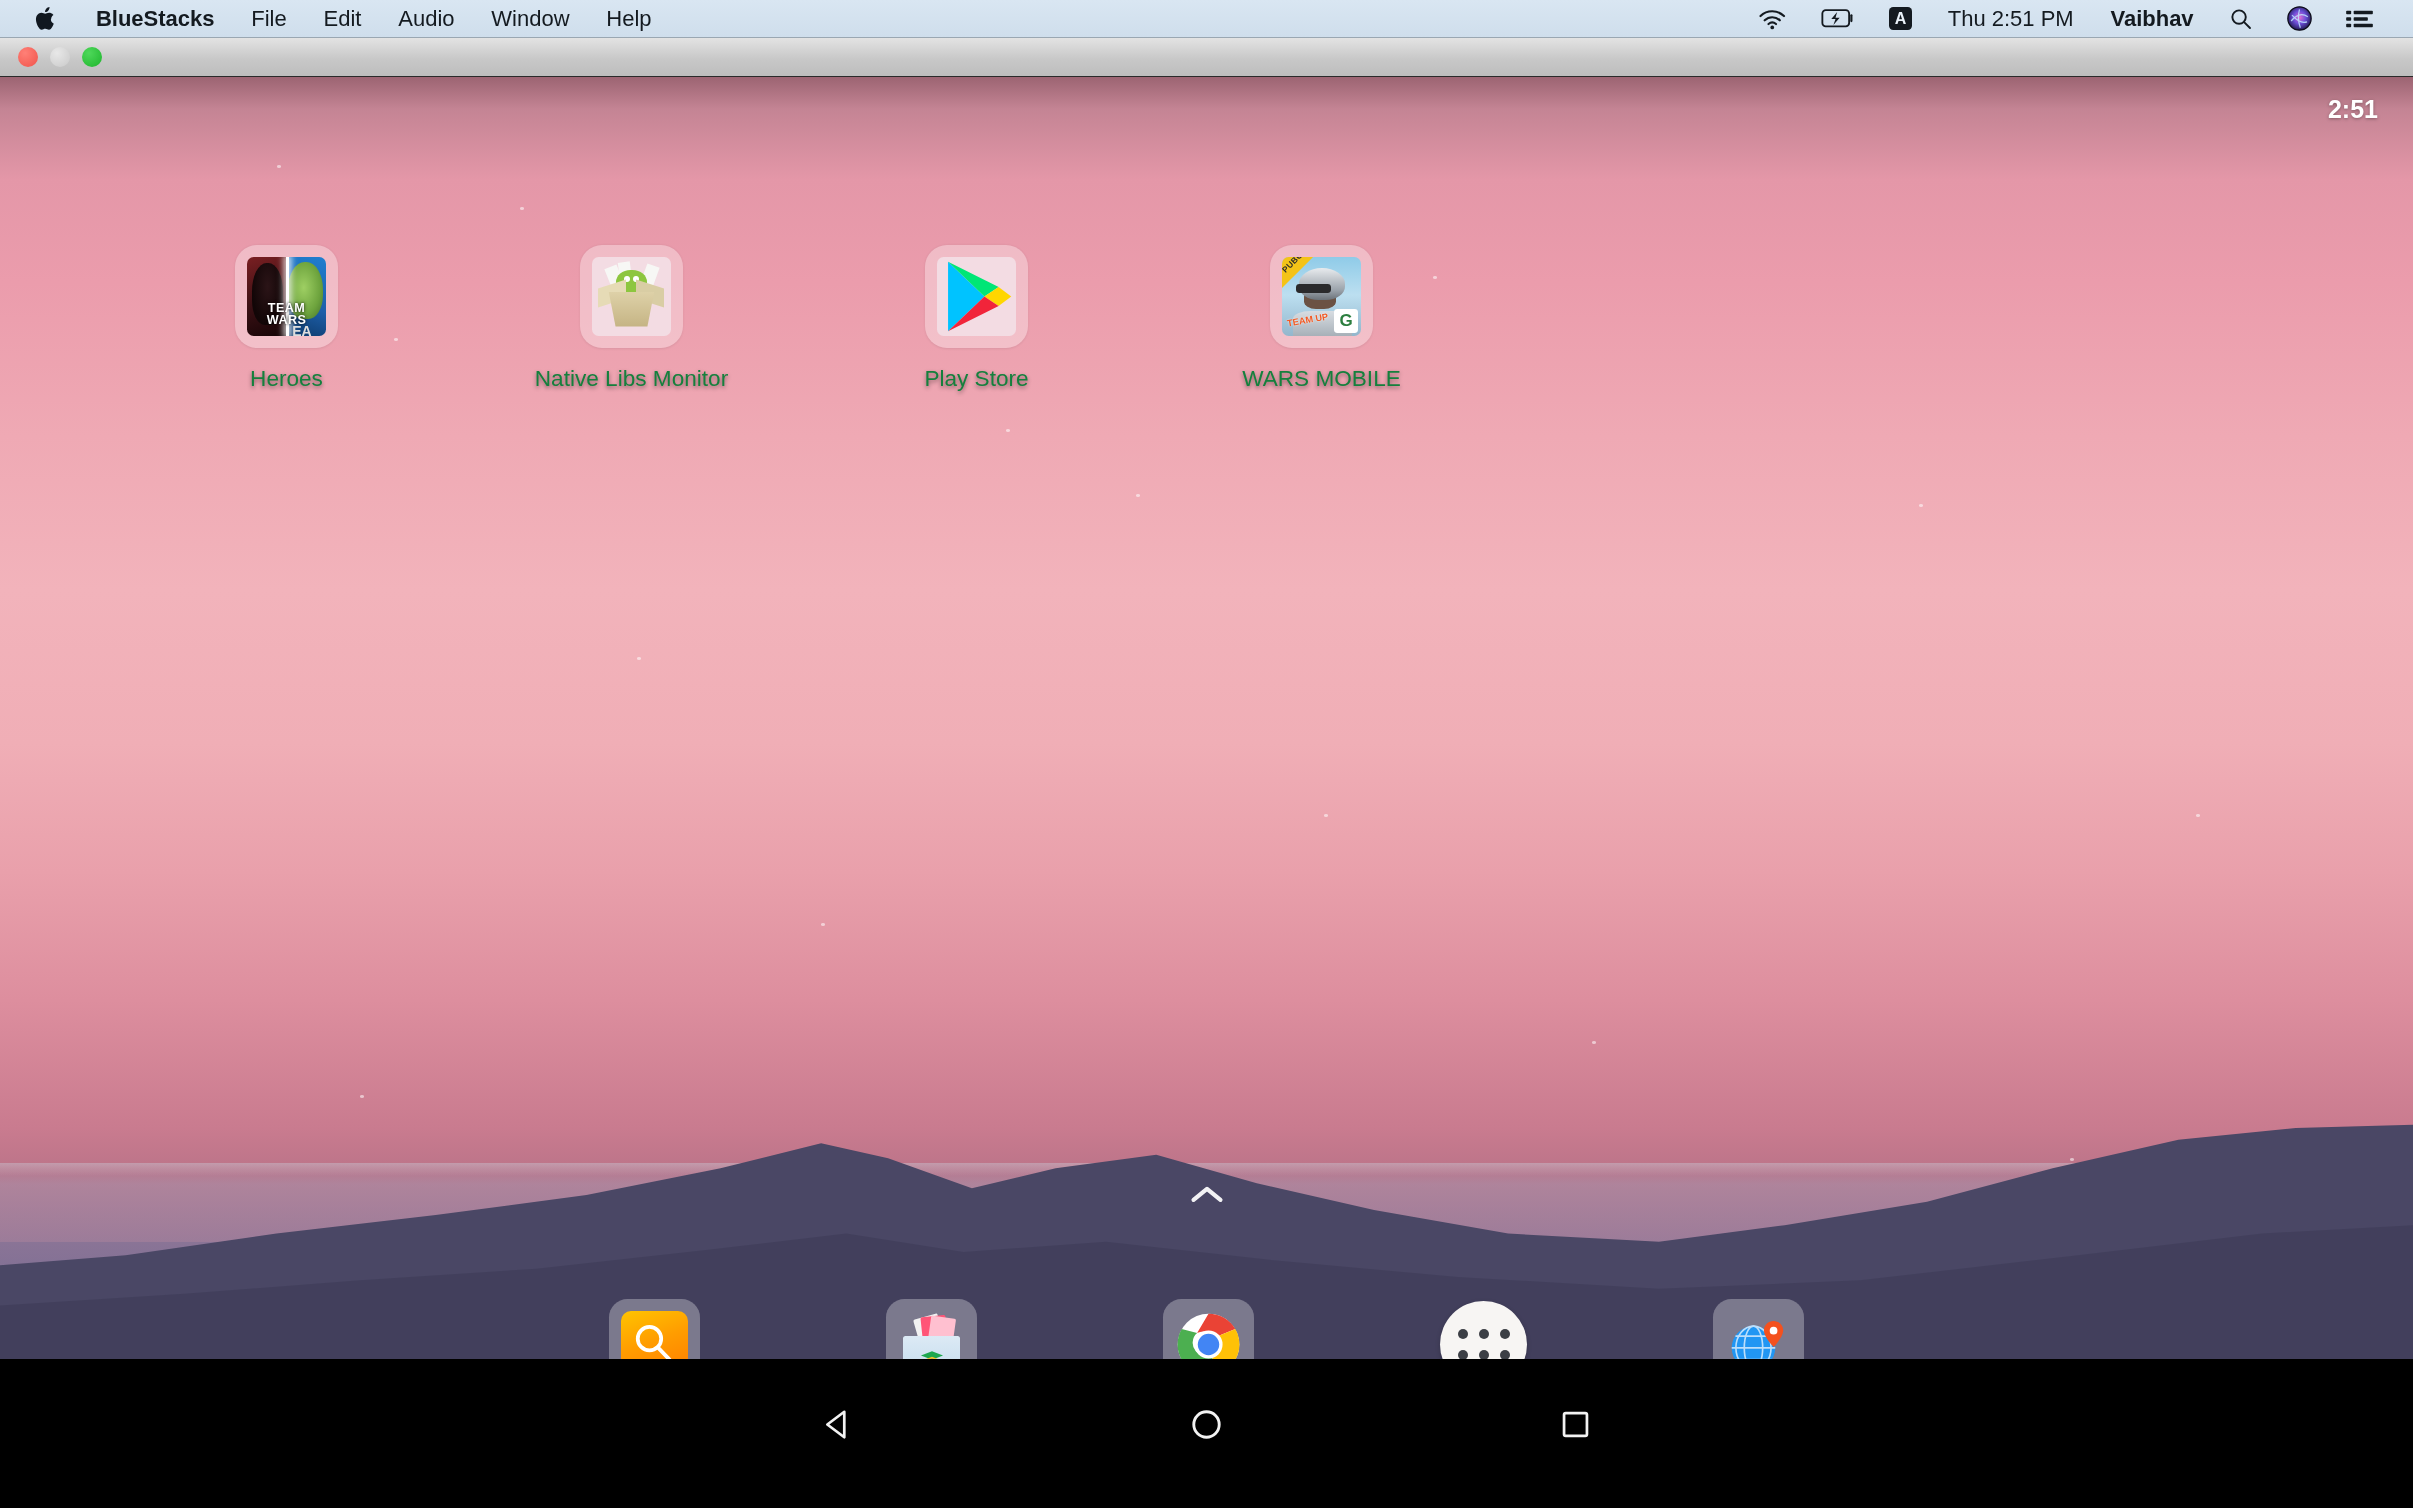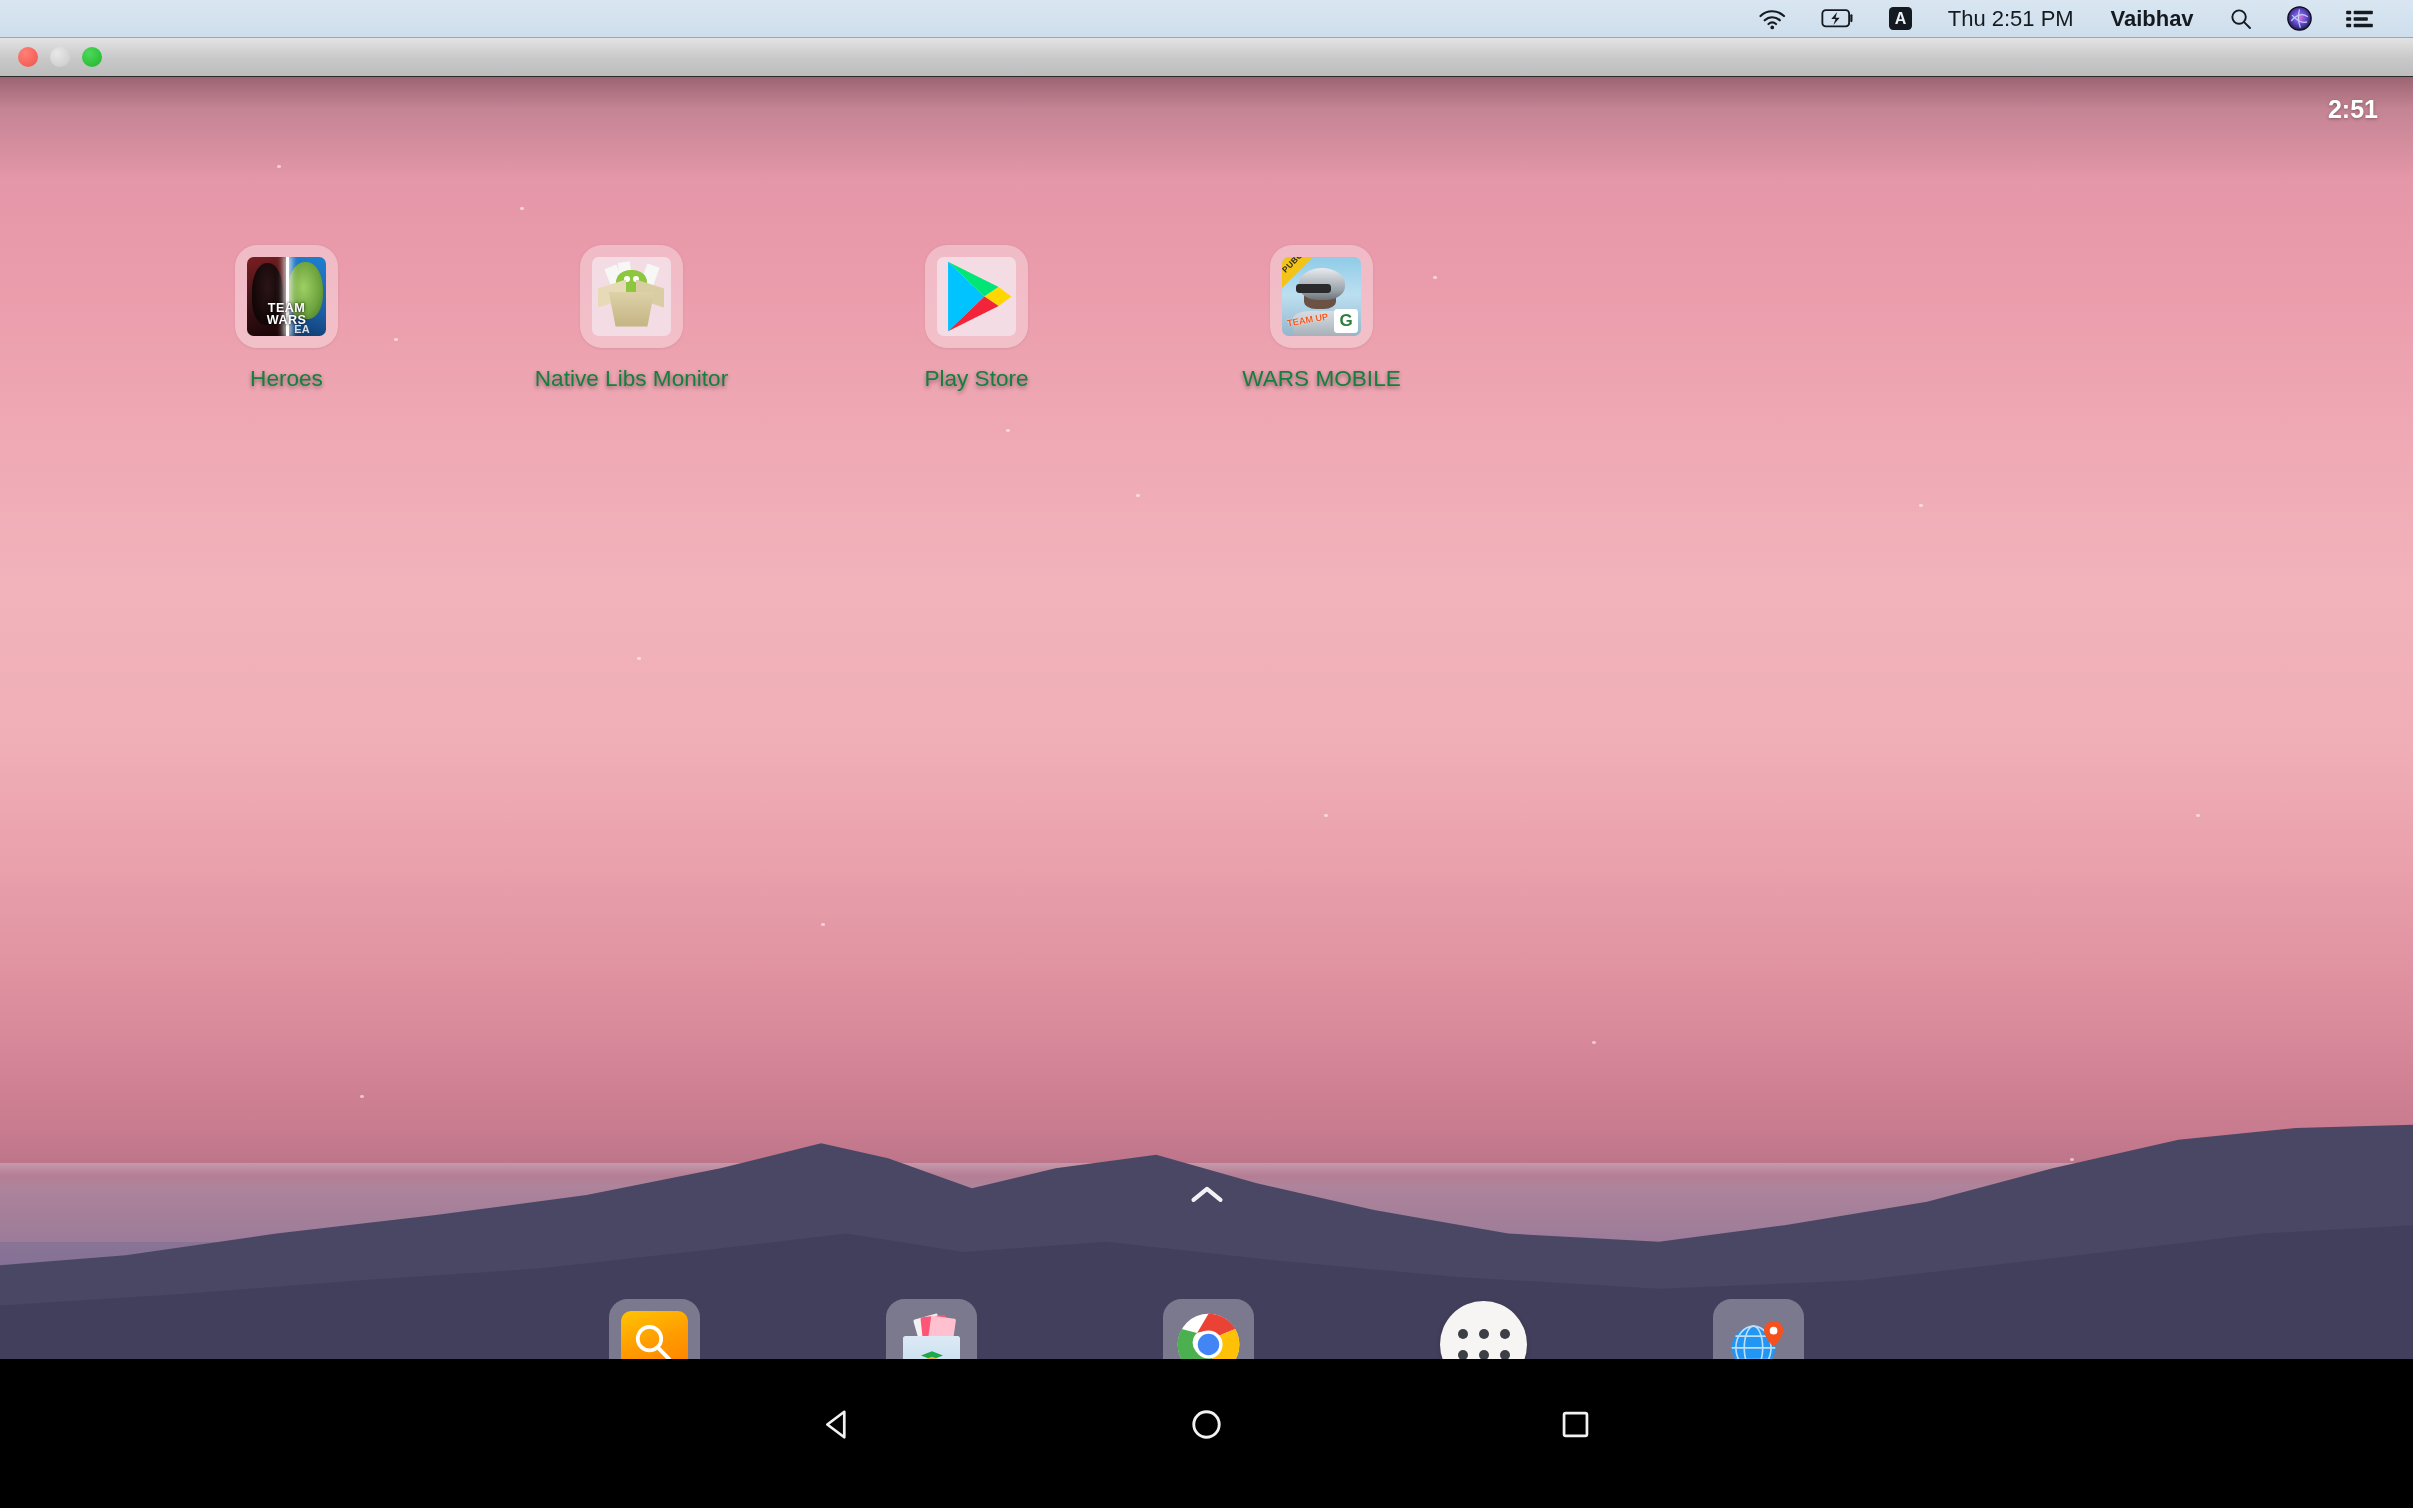--- a/index.html
+++ b/index.html
@@ -153,21 +153,21 @@
     border-radius:46% 46% 40% 40%; }
   .sw-yoda{ position:absolute; right:4%; top:6%; width:44%; height:72%;
     background:radial-gradient(ellipse at 45% 45%, #9ecf63 0%, #6da33d 60%, #43702a 100%);
     border-radius:48% 48% 42% 42%; }
   .sw-saber{ position:absolute; left:49%; top:0; width:3.4px; height:100%; background:#fff;
     box-shadow:0 0 6.7px 2.5px rgba(255,255,255,.8); }
   .sw-text{ position:absolute; left:50%; top:58%; transform:translateX(-50%);
     color:#fff; font-size:12.6px; font-weight:bold; letter-spacing:0.4px; line-height:11.7px;
     text-align:center; text-shadow:0 0 3.4px #000; font-family:"Liberation Sans", sans-serif; }
   .sw-ea{ position:absolute; left:50%; top:84%; transform:translateX(-50%);
-    color:#ddd; font-size:11px; font-weight:bold;padding-left:31px; }
+    color:#ddd; font-size:14px; font-weight:bold;padding-left:31px; }
 
   .nlm-bg{ position:absolute; inset:0; background:#f3dce3; }
   .nlm-box{ position:absolute; left:14%; top:44%; width:72%; height:44%;
     background:linear-gradient(180deg,#ded1a8,#c5b484); clip-path:polygon(10% 0,90% 0,78% 100%,22% 100%); }
   .nlm-flapL{ position:absolute; left:8%; top:34%; width:36%; height:24%;
     background:#e6dbb6; transform:skewY(-18deg); }
   .nlm-flapR{ position:absolute; right:8%; top:34%; width:36%; height:24%;
     background:#d9cda4; transform:skewY(18deg); }
   .nlm-droid{ position:absolute; left:31%; top:16%; width:38%; height:32%;
     background:#8dc63f; border-radius:48% 48% 14% 14%; }
@@ -222,20 +222,33 @@
     background:linear-gradient(180deg,#dceaf5,#c5dced); border-radius:2.5px; }
   .media-photo{ position:absolute; width:25px; height:32px; border-radius:1.7px; }
   .media-bs{ position:absolute; left:50%; bottom:14%; transform:translateX(-50%); width:25px; height:18.4px; }
 
   .globe-bg{ position:absolute; inset:0; }
 </style>
 </head>
 <body>
 
 <div class="menubar">
+  <div class="mb-left">
+    <div class="apple-logo">
+      <svg width="23.5" height="27" viewBox="0 0 24 28">
+          <path fill="#111820" d="M17.5 14.9c0-3 2.4-4.4 2.5-4.5-1.4-2-3.5-2.3-4.2-2.3-1.8-.2-3.5 1-4.4 1-.9 0-2.3-1-3.8-1-2 0-3.8 1.1-4.8 2.9-2 3.5-.5 8.8 1.5 11.7 1 1.4 2.1 3 3.6 2.9 1.4-.1 2-.9 3.7-.9s2.2.9 3.7.9c1.5 0 2.5-1.4 3.4-2.9 1.1-1.6 1.5-3.2 1.6-3.3-.1 0-3-1.2-3-4.5zM14.7 5.6c.8-1 1.3-2.3 1.2-3.6-1.2 0-2.6.8-3.4 1.8-.7.9-1.4 2.2-1.2 3.5 1.3.1 2.6-.7 3.4-1.7z"></path>
+        </svg>
+    </div>
+    <div class="mb-item bold">BlueStacks</div>
+    <div class="mb-item">File</div>
+    <div class="mb-item">Edit</div>
+    <div class="mb-item">Audio</div>
+    <div class="mb-item">Window</div>
+    <div class="mb-item">Help</div>
+  </div>
 
   <div class="mb-right">
     <div class="mb-icon">
       <svg width="28.5" height="22" viewBox="0 0 34 26">
         <path d="M3 9.5 A20 20 0 0 1 31 9.5" fill="none" stroke="#141a20" stroke-width="2.6" stroke-linecap="round"></path>
         <path d="M8 14.5 A13 13 0 0 1 26 14.5" fill="none" stroke="#141a20" stroke-width="2.6" stroke-linecap="round"></path>
         <path d="M12.5 19 A7 7 0 0 1 21.5 19" fill="none" stroke="#141a20" stroke-width="2.6" stroke-linecap="round"></path>
         <circle cx="17" cy="23" r="2.2" fill="#141a20"></circle>
       </svg>
     </div>

